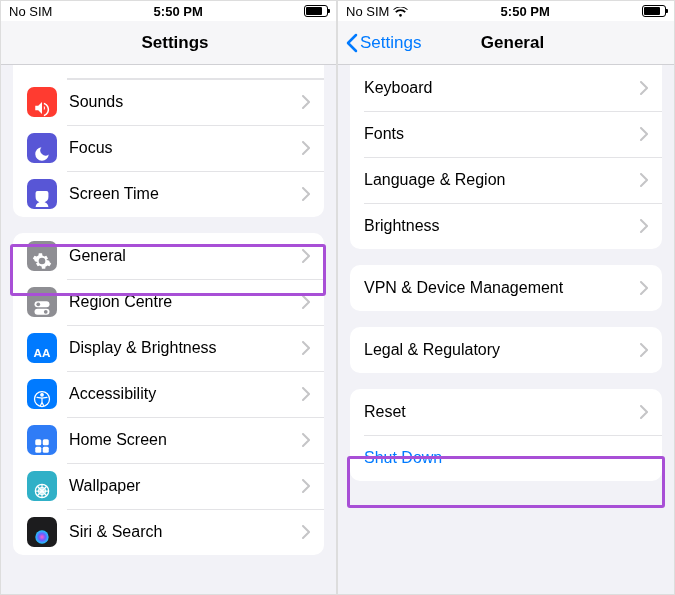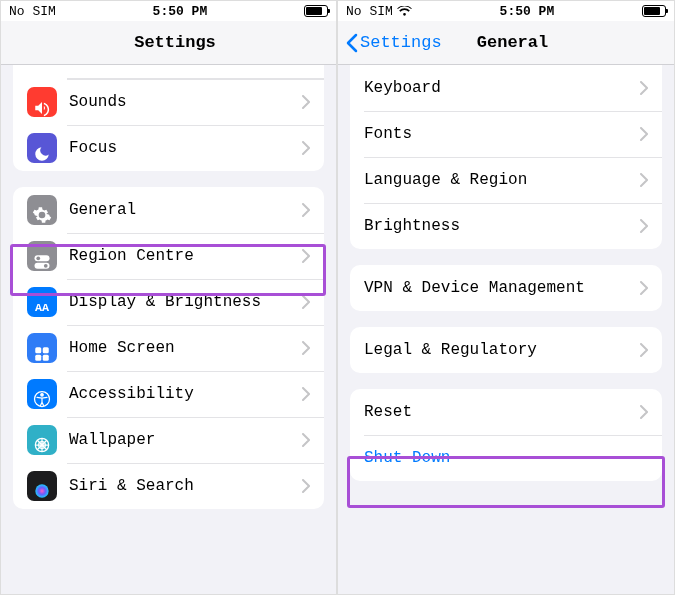--- a/index.html
+++ b/index.html
@@ -9,21 +9,20 @@
     width: 675px;
     height: 595px;
     display: flex;
   }
   .phone {
     position: relative;
     height: 595px;
     background: #a21caf;
     border: 1px solid #ddd;
     overflow: hidden;
-    font-family: Liberation Mono, monospace;
   }
   .phone.left { width: 337px; }
   .phone.right { width: 338px; }
   
   .status-bar {
     height: 20px;
     background: #fff;
     display: flex;
     justify-content: space-between;
     align-items: center;
@@ -221,20 +220,33 @@
               <path d="M21 12.8A9 9 0 1 1 11.2 3a7 7 0 0 0 9.8 9.8z"></path>
             </svg>
         </div>
         <div class="row-label">Focus</div>
         <div class="chev">
             <svg width="8" height="14" viewBox="0 0 8 14">
               <path d="M1 1l6 6-6 6" stroke="#c5c5c7" stroke-width="2" fill="none" stroke-linecap="round"></path>
             </svg>
           </div>
       </div>
+      <div class="row">
+        <div class="row-icon bg-indigo">
+          <svg width="16" height="18" viewBox="0 0 24 28" fill="#fff">
+              <path d="M5 0h14a3 3 0 0 1 3 3v6a9 9 0 0 1-6 8.5A9 9 0 0 1 22 26v-1H2v1a9 9 0 0 1 6-8.5A9 9 0 0 1 2 9V3a3 3 0 0 1 3-3z"></path>
+            </svg>
+        </div>
+        <div class="row-label">Screen Time</div>
+        <div class="chev">
+            <svg width="8" height="14" viewBox="0 0 8 14">
+              <path d="M1 1l6 6-6 6" stroke="#c5c5c7" stroke-width="2" fill="none" stroke-linecap="round"></path>
+            </svg>
+          </div>
+      </div>
     </div>
 
     <div class="group">
       <div class="row">
         <div class="row-icon bg-grey">
           <svg width="20" height="20" viewBox="0 0 24 24" fill="#fff">
               <path d="M12 8a4 4 0 1 0 0 8 4 4 0 0 0 0-8zm9 4a9 9 0 0 1-.1 1.3l2.1 1.6-2 3.5-2.5-1a7 7 0 0 1-2.2 1.3l-.4 2.7h-4l-.4-2.7a7 7 0 0 1-2.2-1.3l-2.5 1-2-3.5 2.1-1.6A9 9 0 0 1 3 12a9 9 0 0 1 .1-1.3L1 9.1l2-3.5 2.5 1A7 7 0 0 1 7.7 5.3L8.1 2.6h4l.4 2.7a7 7 0 0 1 2.2 1.3l2.5-1 2 3.5-2.1 1.6A9 9 0 0 1 21 12z"></path>
             </svg>
         </div>
         <div class="row-label">General</div>
@@ -267,44 +279,44 @@
             </svg>
         </div>
         <div class="row-label">Display &amp; Brightness</div>
         <div class="chev">
             <svg width="8" height="14" viewBox="0 0 8 14">
               <path d="M1 1l6 6-6 6" stroke="#c5c5c7" stroke-width="2" fill="none" stroke-linecap="round"></path>
             </svg>
           </div>
       </div>
       <div class="row">
+        <div class="row-icon bg-blue">
+          <svg width="20" height="20" viewBox="0 0 24 24" fill="none" stroke="#fff" stroke-width="1.5">
+              <circle cx="12" cy="12" r="9"></circle>
+              <circle cx="12" cy="7" r="1.5" fill="#fff"></circle>
+              <path d="M6 10l6 1 6-1M12 11v5l-2 4M12 16l2 4" stroke-linecap="round"></path>
+            </svg>
+        </div>
+        <div class="row-label">Accessibility</div>
+        <div class="chev">
+            <svg width="8" height="14" viewBox="0 0 8 14">
+              <path d="M1 1l6 6-6 6" stroke="#c5c5c7" stroke-width="2" fill="none" stroke-linecap="round"></path>
+            </svg>
+          </div>
+      </div>
+      <div class="row">
         <div class="row-icon bg-blue2">
           <svg width="18" height="18" viewBox="0 0 24 24" fill="#fff">
               <rect x="3" y="3" width="8" height="8" rx="2"></rect>
               <rect x="13" y="3" width="8" height="8" rx="2"></rect>
               <rect x="3" y="13" width="8" height="8" rx="2"></rect>
               <rect x="13" y="13" width="8" height="8" rx="2"></rect>
             </svg>
         </div>
         <div class="row-label">Home Screen</div>
-        <div class="chev">
-            <svg width="8" height="14" viewBox="0 0 8 14">
-              <path d="M1 1l6 6-6 6" stroke="#c5c5c7" stroke-width="2" fill="none" stroke-linecap="round"></path>
-            </svg>
-          </div>
-      </div>
-      <div class="row">
-        <div class="row-icon bg-blue">
-          <svg width="20" height="20" viewBox="0 0 24 24" fill="none" stroke="#fff" stroke-width="1.5">
-              <circle cx="12" cy="12" r="9"></circle>
-              <circle cx="12" cy="7" r="1.5" fill="#fff"></circle>
-              <path d="M6 10l6 1 6-1M12 11v5l-2 4M12 16l2 4" stroke-linecap="round"></path>
-            </svg>
-        </div>
-        <div class="row-label">Accessibility</div>
         <div class="chev">
             <svg width="8" height="14" viewBox="0 0 8 14">
               <path d="M1 1l6 6-6 6" stroke="#c5c5c7" stroke-width="2" fill="none" stroke-linecap="round"></path>
             </svg>
           </div>
       </div>
       <div class="row">
         <div class="row-icon bg-teal">
           <svg width="20" height="20" viewBox="0 0 24 24" fill="none" stroke="#fff" stroke-width="1.5">
               <circle cx="12" cy="12" r="8"></circle>

